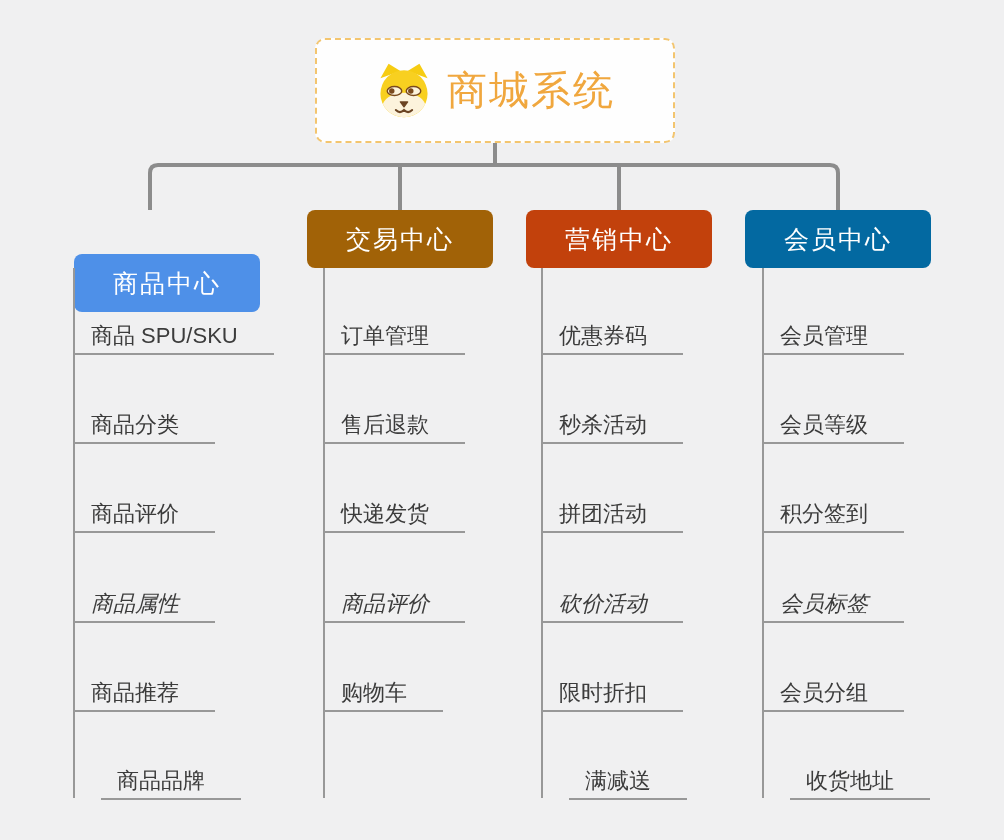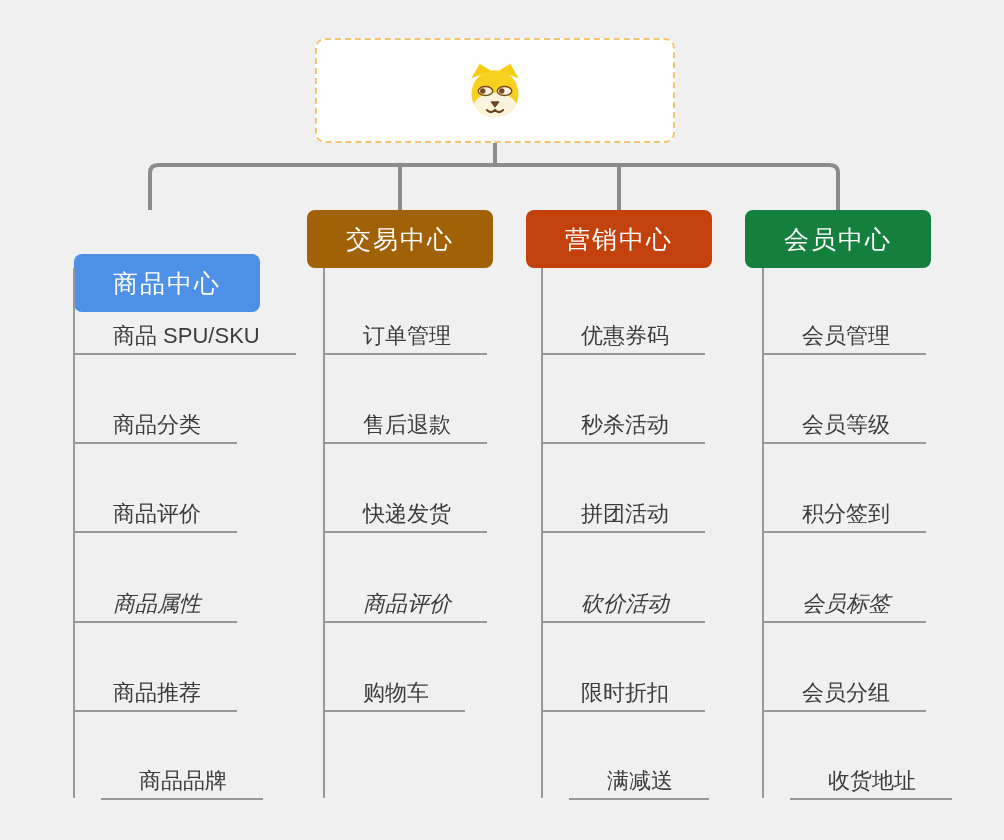--- a/index.html
+++ b/index.html
@@ -52,21 +52,21 @@
     border-left:2px solid #989898;
     box-sizing:content-box;
   }
   .c1{left:73px;}
   .c2{left:323px;}
   .c3{left:541px;}
   .c4{left:762px;}
   .leaf{
     position:absolute;left:0;
     height:32px;line-height:30px;
-    padding:0 36px 0 38px;
+    padding:0 36px 0 16px;
     border-bottom:2px solid #989898;
     white-space:nowrap;
     font-size:22px;color:#3c3c3c;
     cursor:pointer;
   }
   .leaf:nth-of-type(1){top:53px;}
   .leaf:nth-of-type(2){top:142px;}
   .leaf:nth-of-type(3){top:231px;}
   .leaf:nth-of-type(4){top:321px;font-style:italic;}
   .leaf:nth-of-type(5){top:410px;}
@@ -95,32 +95,33 @@
       <polygon points="58,18 49,2 36,10" fill="#f6cc12"></polygon>
       <circle cx="32" cy="35" r="26" fill="#f8d020"></circle>
       <ellipse cx="32" cy="50" rx="24" ry="16" fill="#fcf3dc" clip-path="url(#headclip)"></ellipse>
       <ellipse cx="21.5" cy="32" rx="8" ry="5" fill="#fcf3dc" stroke="#7a4a1e" stroke-width="1.6"></ellipse>
       <ellipse cx="42.5" cy="32" rx="8" ry="5" fill="#fcf3dc" stroke="#7a4a1e" stroke-width="1.6"></ellipse>
       <circle cx="18.5" cy="32" r="3" fill="#7a4a1e"></circle>
       <circle cx="39.5" cy="32" r="3" fill="#7a4a1e"></circle>
       <path d="M28,44 h8 l-4,5.5 z" fill="#6b4423" stroke="#6b4423" stroke-width="1.5" stroke-linejoin="round"></path>
       <path d="M23,53 q4.5,4.5 9,0 q4.5,4.5 9,0" stroke="#6b4423" fill="none" stroke-width="2.2" stroke-linecap="round"></path>
     </svg>
+    <span class="root-title" style="color: rgb(240, 167, 62);">商城系统</span>
   </div>
 
   <div class="branch-node bn1" style="background-color: rgb(78, 144, 232);">
     <span>商品中心</span>
   </div>
   <div class="branch-node bn2" style="background-color: #a16207;">
     <span>交易中心</span>
   </div>
   <div class="branch-node bn3" style="background-color: #c2410c;">
     <span>营销中心</span>
   </div>
-  <div class="branch-node bn4" style="background-color: #15803d;">
+  <div class="branch-node bn4" style="background-color: #0369a1;">
     <span>会员中心</span>
   </div>
 
   <div class="col c1">
     <div class="leaf">商品 SPU/SKU</div>
     <div class="leaf">商品分类</div>
     <div class="leaf">商品评价</div>
     <div class="leaf">商品属性</div>
     <div class="leaf">商品推荐</div>
     <div class="leaf">商品品牌</div>

